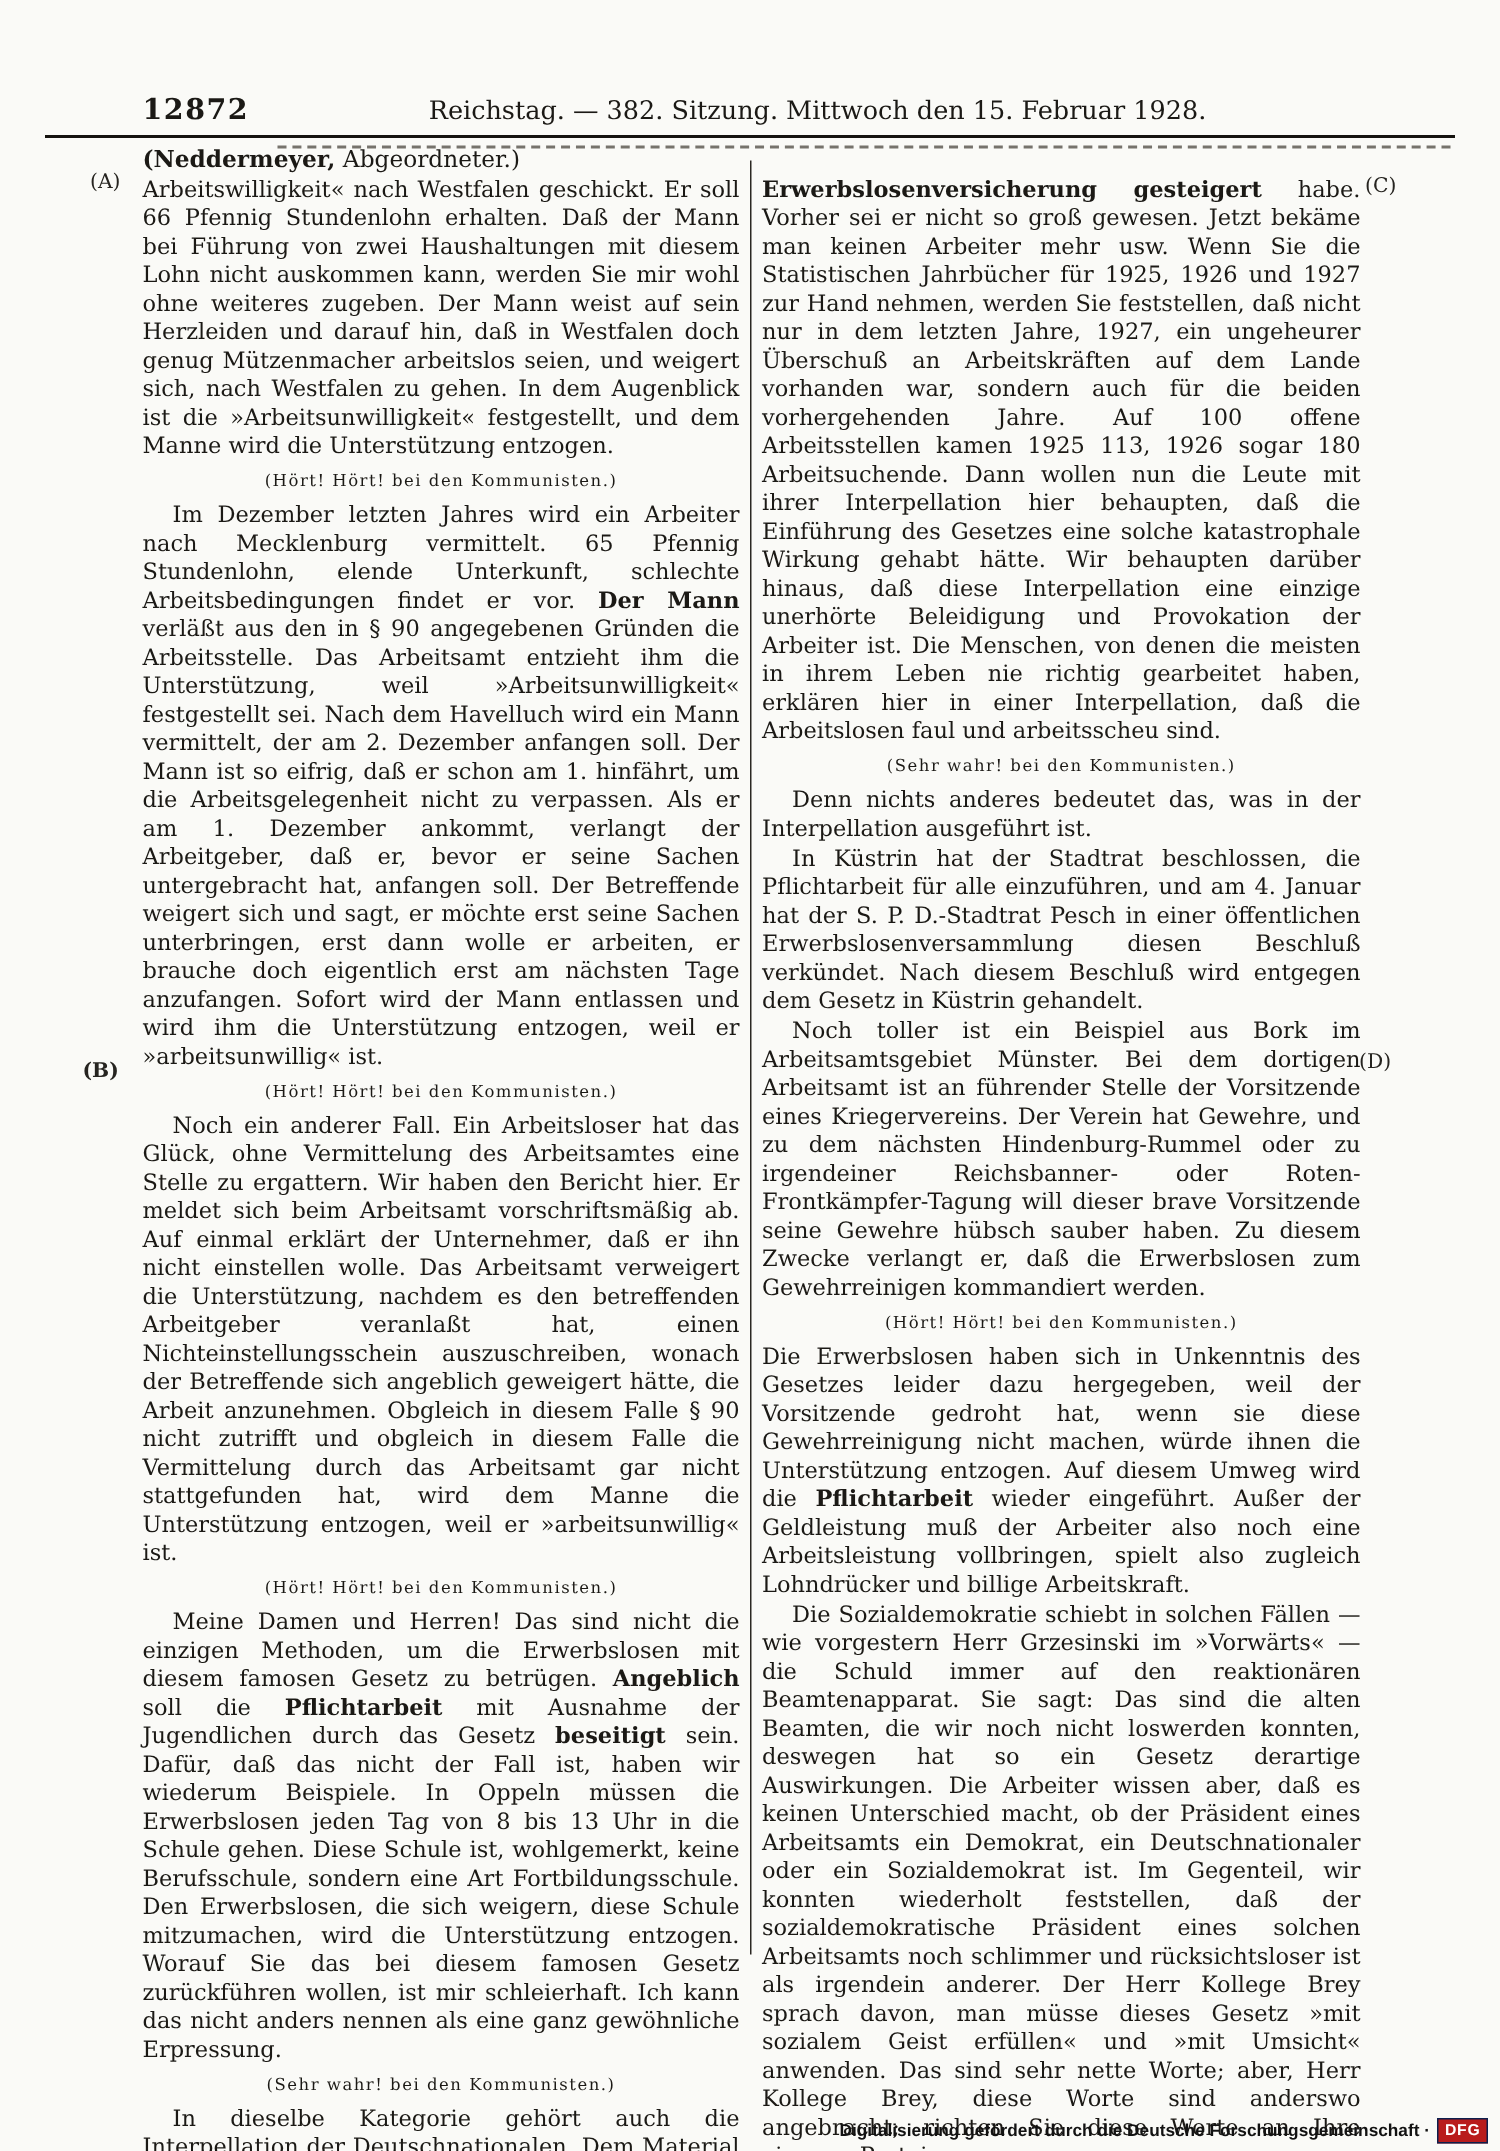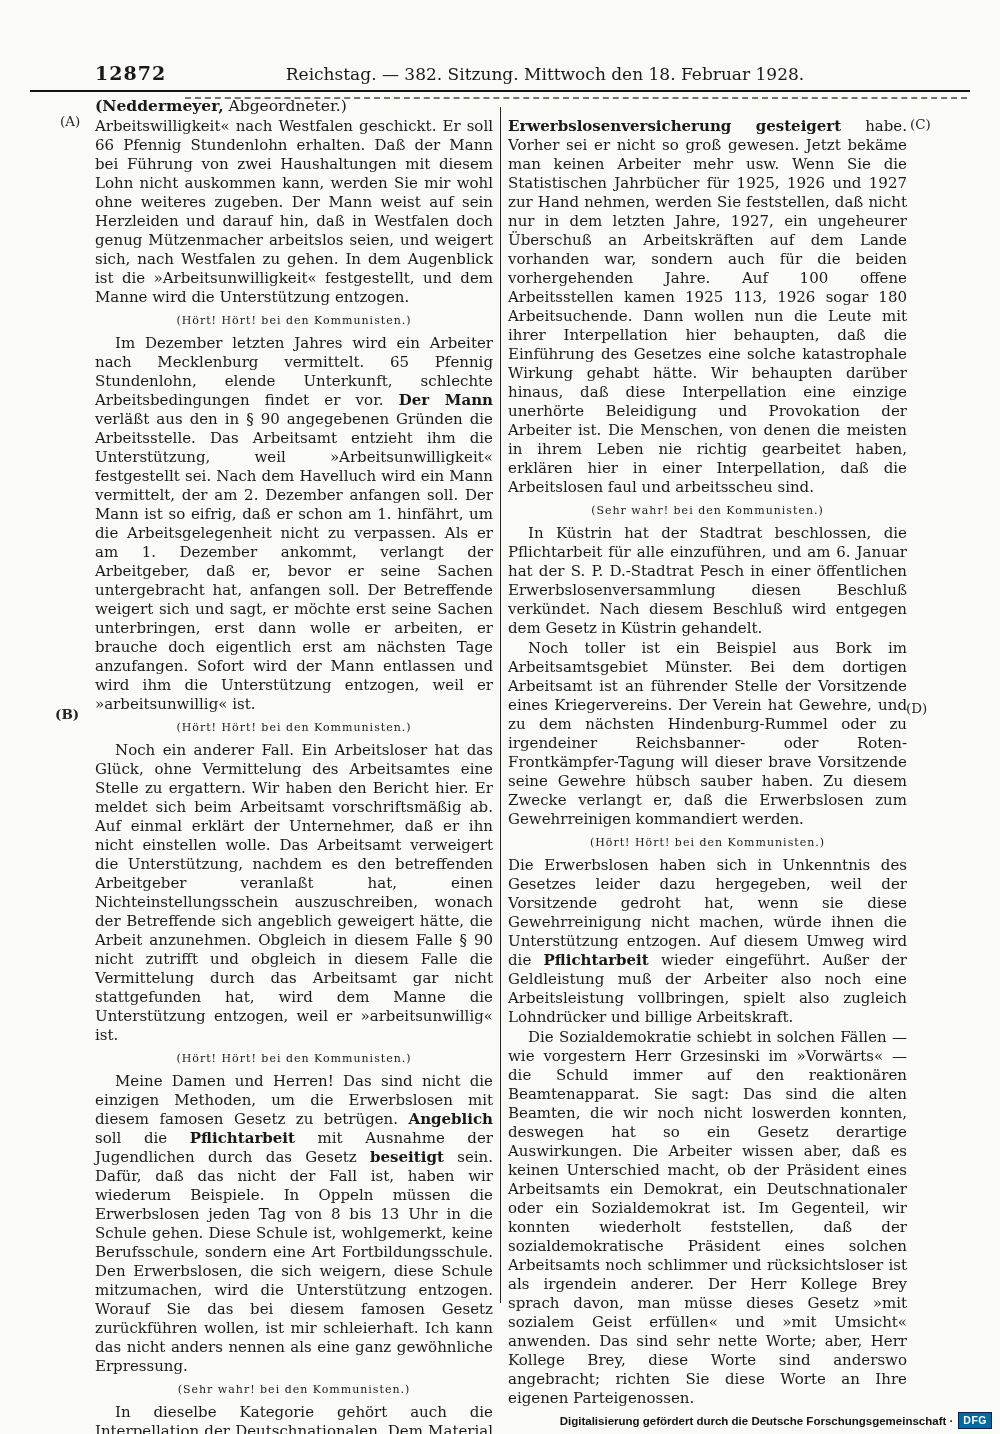--- a/index.html
+++ b/index.html
@@ -43,21 +43,21 @@
     display:inline-block;padding:1px 4px 2px 4px;border:1px solid #0d1f4d;
     color:#ffffff;font-size:10.5px;font-weight:bold;letter-spacing:.5px;
   }
 </style>
 </head>
 <body>
 
 <div class="page">
 
   <div class="pagenum">12872</div>
-  <div class="header-title">Reichstag. — 382. Sitzung. Mittwoch den 18. Februar 1928.</div>
+  <div class="header-title">Reichstag. — 382. Sitzung. Mittwoch den 15. Februar 1928.</div>
   <div class="rule-solid"></div>
   <div class="rule-dashed"></div>
 
   <div class="speaker"><span class="b">(Neddermeyer,</span><span> Abgeordneter.)</span></div>
 
   <div class="marker marker-a">(A)</div>
   <div class="marker marker-b">(B)</div>
   <div class="marker marker-c">(C)</div>
   <div class="marker marker-d">(D)</div>
 
@@ -70,25 +70,26 @@
       <div class="interjection">(Hört! Hört! bei den Kommunisten.)</div>
       <div class="para indent"><span>Noch ein anderer Fall. Ein Arbeitsloser hat das Glück, ohne Vermittelung des Arbeitsamtes eine Stelle zu ergattern. Wir haben den Bericht hier. Er meldet sich beim Arbeitsamt vorschriftsmäßig ab. Auf einmal erklärt der Unternehmer, daß er ihn nicht einstellen wolle. Das Arbeitsamt verweigert die Unterstützung, nachdem es den betreffenden Arbeitgeber veranlaßt hat, einen Nichteinstellungsschein auszuschreiben, wonach der Betreffende sich angeblich geweigert hätte, die Arbeit anzunehmen. Obgleich in diesem Falle § 90 nicht zutrifft und obgleich in diesem Falle die Vermittelung durch das Arbeitsamt gar nicht stattgefunden hat, wird dem Manne die Unterstützung entzogen, weil er »arbeitsunwillig« ist.</span></div>
       <div class="interjection">(Hört! Hört! bei den Kommunisten.)</div>
       <div class="para indent"><span>Meine Damen und Herren! Das sind nicht die einzigen Methoden, um die Erwerbslosen mit diesem famosen Gesetz zu betrügen. </span><span class="b">Angeblich</span><span> soll die </span><span class="b">Pflichtarbeit</span><span> mit Ausnahme der Jugendlichen durch das Gesetz </span><span class="b">beseitigt</span><span> sein. Dafür, daß das nicht der Fall ist, haben wir wiederum Beispiele. In Oppeln müssen die Erwerbslosen jeden Tag von 8 bis 13 Uhr in die Schule gehen. Diese Schule ist, wohlgemerkt, keine Berufsschule, sondern eine Art Fortbildungsschule. Den Erwerbslosen, die sich weigern, diese Schule mitzumachen, wird die Unterstützung entzogen. Worauf Sie das bei diesem famosen Gesetz zurückführen wollen, ist mir schleierhaft. Ich kann das nicht anders nennen als eine ganz gewöhnliche Erpressung.</span></div>
       <div class="interjection">(Sehr wahr! bei den Kommunisten.)</div>
       <div class="para indent"><span>In dieselbe Kategorie gehört auch die Interpellation der Deutschnationalen. Dem Material des Abgeordneten Lemmer kann ich noch folgendes hinzufügen. Der Begründer der Interpellation hat angegeben, daß sich </span></div>
     </div>
   <div class="col col-right" id="col-right">
       <div class="para"><span class="b">Erwerbslosenversicherung gesteigert</span><span> habe. Vorher sei er nicht so groß gewesen. Jetzt bekäme man keinen Arbeiter mehr usw. Wenn Sie die Statistischen Jahrbücher für 1925, 1926 und 1927 zur Hand nehmen, werden Sie feststellen, daß nicht nur in dem letzten Jahre, 1927, ein ungeheurer Überschuß an Arbeitskräften auf dem Lande vorhanden war, sondern auch für die beiden vorhergehenden Jahre. Auf 100 offene Arbeitsstellen kamen 1925 113, 1926 sogar 180 Arbeitsuchende. Dann wollen nun die Leute mit ihrer Interpellation hier behaupten, daß die Einführung des Gesetzes eine solche katastrophale Wirkung gehabt hätte. Wir behaupten darüber hinaus, daß diese Interpellation eine einzige unerhörte Beleidigung und Provokation der Arbeiter ist. Die Menschen, von denen die meisten in ihrem Leben nie richtig gearbeitet haben, erklären hier in einer Interpellation, daß die Arbeitslosen faul und arbeitsscheu sind.</span></div>
       <div class="interjection">(Sehr wahr! bei den Kommunisten.)</div>
-      <div class="para indent"><span>In Küstrin hat der Stadtrat beschlossen, die Pflichtarbeit für alle einzuführen, und am 6. Januar hat der S. P. D.-Stadtrat Pesch in einer öffentlichen Erwerbslosenversammlung diesen Beschluß verkündet. Nach diesem Beschluß wird entgegen dem Gesetz in Küstrin gehandelt.</span></div>
+      <div class="para indent"><span>Denn nichts anderes bedeutet das, was in der Interpellation ausgeführt ist.</span></div>
+      <div class="para indent"><span>In Küstrin hat der Stadtrat beschlossen, die Pflichtarbeit für alle einzuführen, und am 4. Januar hat der S. P. D.-Stadtrat Pesch in einer öffentlichen Erwerbslosenversammlung diesen Beschluß verkündet. Nach diesem Beschluß wird entgegen dem Gesetz in Küstrin gehandelt.</span></div>
       <div class="para indent"><span>Noch toller ist ein Beispiel aus Bork im Arbeitsamtsgebiet Münster. Bei dem dortigen Arbeitsamt ist an führender Stelle der Vorsitzende eines Kriegervereins. Der Verein hat Gewehre, und zu dem nächsten Hindenburg-Rummel oder zu irgendeiner Reichsbanner- oder Roten-Frontkämpfer-Tagung will dieser brave Vorsitzende seine Gewehre hübsch sauber haben. Zu diesem Zwecke verlangt er, daß die Erwerbslosen zum Gewehrreinigen kommandiert werden.</span></div>
       <div class="interjection">(Hört! Hört! bei den Kommunisten.)</div>
       <div class="para"><span>Die Erwerbslosen haben sich in Unkenntnis des Gesetzes leider dazu hergegeben, weil der Vorsitzende gedroht hat, wenn sie diese Gewehrreinigung nicht machen, würde ihnen die Unterstützung entzogen. Auf diesem Umweg wird die </span><span class="b">Pflichtarbeit</span><span> wieder eingeführt. Außer der Geldleistung muß der Arbeiter also noch eine Arbeitsleistung vollbringen, spielt also zugleich Lohndrücker und billige Arbeitskraft.</span></div>
       <div class="para indent"><span>Die Sozialdemokratie schiebt in solchen Fällen — wie vorgestern Herr Grzesinski im »Vorwärts« — die Schuld immer auf den reaktionären Beamtenapparat. Sie sagt: Das sind die alten Beamten, die wir noch nicht loswerden konnten, deswegen hat so ein Gesetz derartige Auswirkungen. Die Arbeiter wissen aber, daß es keinen Unterschied macht, ob der Präsident eines Arbeitsamts ein Demokrat, ein Deutschnationaler oder ein Sozialdemokrat ist. Im Gegenteil, wir konnten wiederholt feststellen, daß der sozialdemokratische Präsident eines solchen Arbeitsamts noch schlimmer und rücksichtsloser ist als irgendein anderer. Der Herr Kollege Brey sprach davon, man müsse dieses Gesetz »mit sozialem Geist erfüllen« und »mit Umsicht« anwenden. Das sind sehr nette Worte; aber, Herr Kollege Brey, diese Worte sind anderswo angebracht; richten Sie diese Worte an Ihre eigenen Parteigenossen.</span></div>
     </div>
 
   <div class="footer">
     <span>Digitalisierung gefördert durch die Deutsche Forschungsgemeinschaft ·</span>
-    <span class="dfg-logo" id="dfg-logo" style="background: #0369a1;">DFG</span>
+    <span class="dfg-logo" id="dfg-logo" style="background: #b91c1c;">DFG</span>
   </div>
 
 </div>
 
 </body></html>

